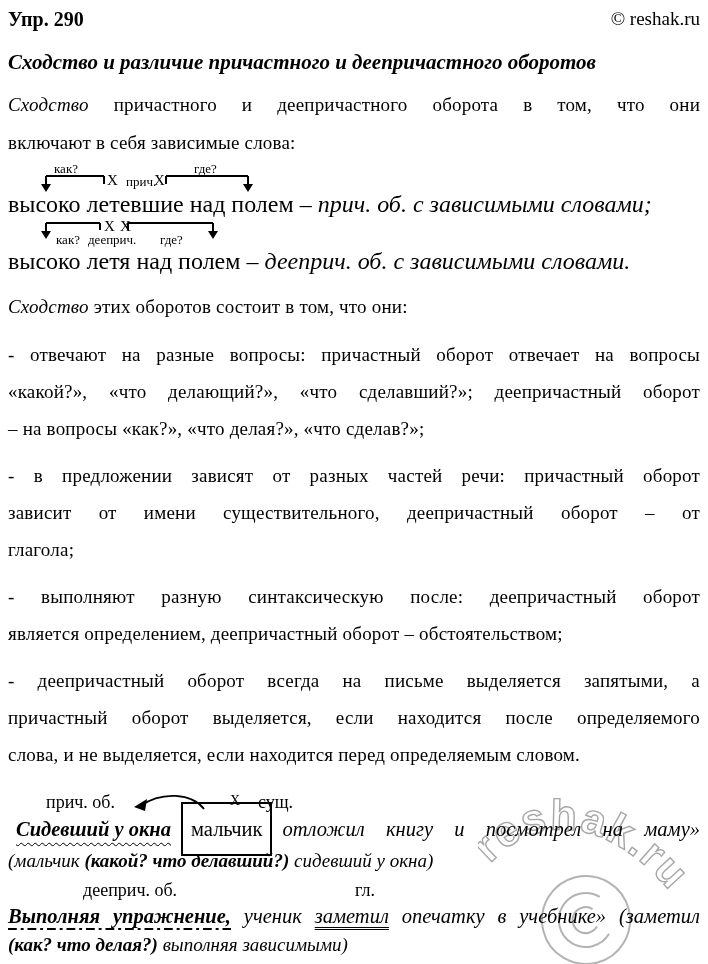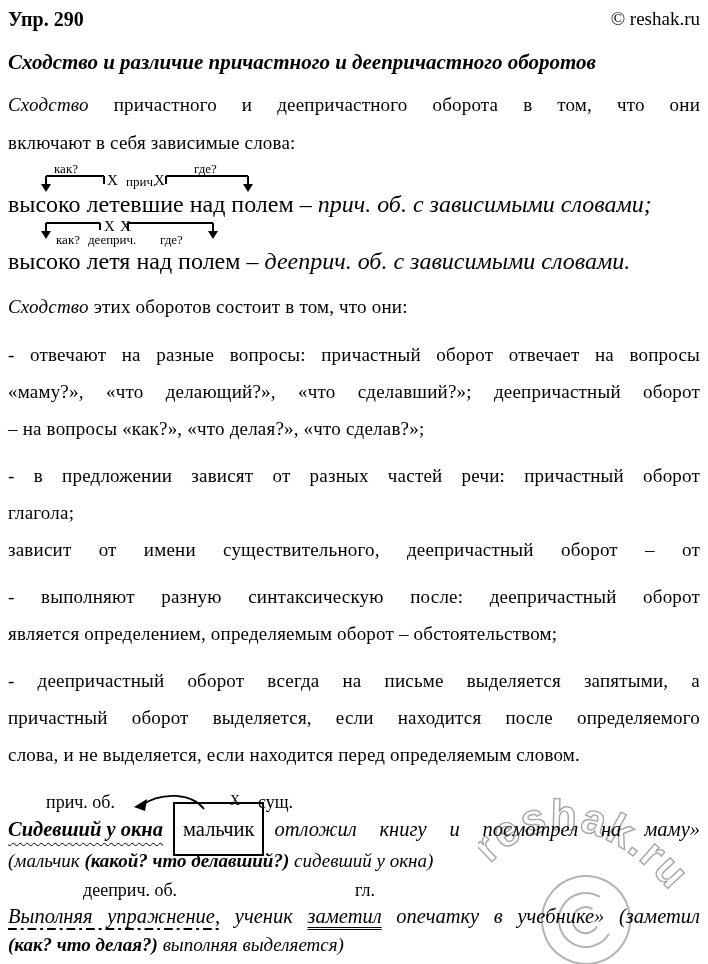--- a/index.html
+++ b/index.html
@@ -38,32 +38,32 @@
   .arrows svg { position:absolute; left:0; top:0; }
   .qlbl { position:absolute; font-size:13px; line-height:13px; }
   .xmark { position:absolute; font-size:15px; line-height:15px; font-weight:normal; }
   .dtext { font-size:24px; line-height:25px; }
   .it { font-style:italic; }
 
   .ex1 { margin-top:16px; position:relative; }
   .exlabels { position:relative; height:24px; }
   .exlabels2 { position:relative; height:20px; }
   .slbl { position:absolute; font-size:18px; line-height:14px; }
-  .exline { display:flex; align-items:center; height:32px; font-size:20.5px; }
+  .exline { display:flex; align-items:center; height:32px; font-size:20.5px;margin-left:8px; }
   .phrase1 {
     font-weight:bold; font-style:italic; margin-right:10px; white-space:nowrap;
     text-decoration:underline; text-decoration-style:wavy; text-decoration-thickness:1px; text-underline-offset:6px;
   }
   .wordbox { border:2px solid #000; padding:12px 8px; margin-right:10px; white-space:nowrap; line-height:26px; }
   .restfill { flex:1; font-style:italic; text-align:justify; text-align-last:justify; }
   .note { font-size:19px; font-style:italic; line-height:32px; }
   .note .nb { font-weight:bold; }
   .ex2 { margin-top:4px; }
   .exline2 { height:30px; font-size:20.5px; font-style:italic; text-align:justify; text-align-last:justify; line-height:30px; }
-  .phrase2 { font-weight:normal; white-space:nowrap; padding-bottom:4px;
+  .phrase2 { font-weight:bold; white-space:nowrap; padding-bottom:4px;
     background-image:repeating-linear-gradient(to right,#000 0 9px,transparent 9px 13px,#000 13px 15.5px,transparent 15.5px 19.5px);
     background-position:0 calc(100% - 1px); background-size:19.5px 2px; background-repeat:repeat-x;
   }
   .dbl { text-decoration:underline double; text-decoration-thickness:1px; text-underline-offset:4px; }
   .note2 { line-height:28px; }
 </style>
 </head>
 <body>
 
 <div class="page">
@@ -133,33 +133,33 @@
       </div>
       <div class="dtext"><span>высоко летя над полем – </span><span class="it">дееприч. об. с зависимыми словами.</span></div>
     </div>
 
     <div class="para razl">
       <div class="ln"><span class="lead">Сходство</span><span> этих оборотов состоит в том, что они:</span></div>
     </div>
 
     <div class="para bullet b1">
       <div class="ln j">- отвечают на разные вопросы: причастный оборот отвечает на вопросы</div>
-      <div class="ln j">«маму?», «что делающий?», «что сделавший?»; деепричастный оборот</div>
+      <div class="ln j">«какой?», «что делающий?», «что сделавший?»; деепричастный оборот</div>
       <div class="ln">– на вопросы «как?», «что делая?», «что сделав?»;</div>
     </div>
 
     <div class="para bullet bn">
       <div class="ln j">- в предложении зависят от разных частей речи: причастный оборот</div>
+      <div class="ln j">зависит от имени существительного, деепричастный оборот – от</div>
       <div class="ln">глагола;</div>
-      <div class="ln j">зависит от имени существительного, деепричастный оборот – от</div>
     </div>
 
     <div class="para bullet bn">
       <div class="ln j">- выполняют разную синтаксическую после: деепричастный оборот</div>
-      <div class="ln">является определением, определяемым оборот – обстоятельством;</div>
+      <div class="ln">является определением, деепричастный оборот – обстоятельством;</div>
     </div>
 
     <div class="para bullet bn">
       <div class="ln j">- деепричастный оборот всегда на письме выделяется запятыми, а</div>
       <div class="ln j">причастный оборот выделяется, если находится после определяемого</div>
       <div class="ln">слова, и не выделяется, если находится перед определяемым словом.</div>
     </div>
 
     <div class="ex1">
       <div class="exlabels">
@@ -178,17 +178,17 @@
       </div>
       <div class="note"><span>(мальчик </span><span class="nb">(какой? что делавший?)</span><span> сидевший у окна)</span></div>
     </div>
 
     <div class="ex2">
       <div class="exlabels2">
         <span class="slbl" style="left:75px;top:2px;">дееприч. об.</span>
         <span class="slbl" style="left:347px;top:2px;">гл.</span>
       </div>
       <div class="exline2"><span class="phrase2">Выполняя упражнение,</span><span> ученик </span><span class="dbl">заметил</span><span> опечатку в учебнике» (заметил</span></div>
-      <div class="note note2"><span class="nb">(как? что делая?)</span><span> выполняя выделяется)</span></div>
+      <div class="note note2"><span class="nb">(как? что делая?)</span><span> выполняя зависимыми)</span></div>
     </div>
 
   </div>
 </div>
 
 </body></html>

